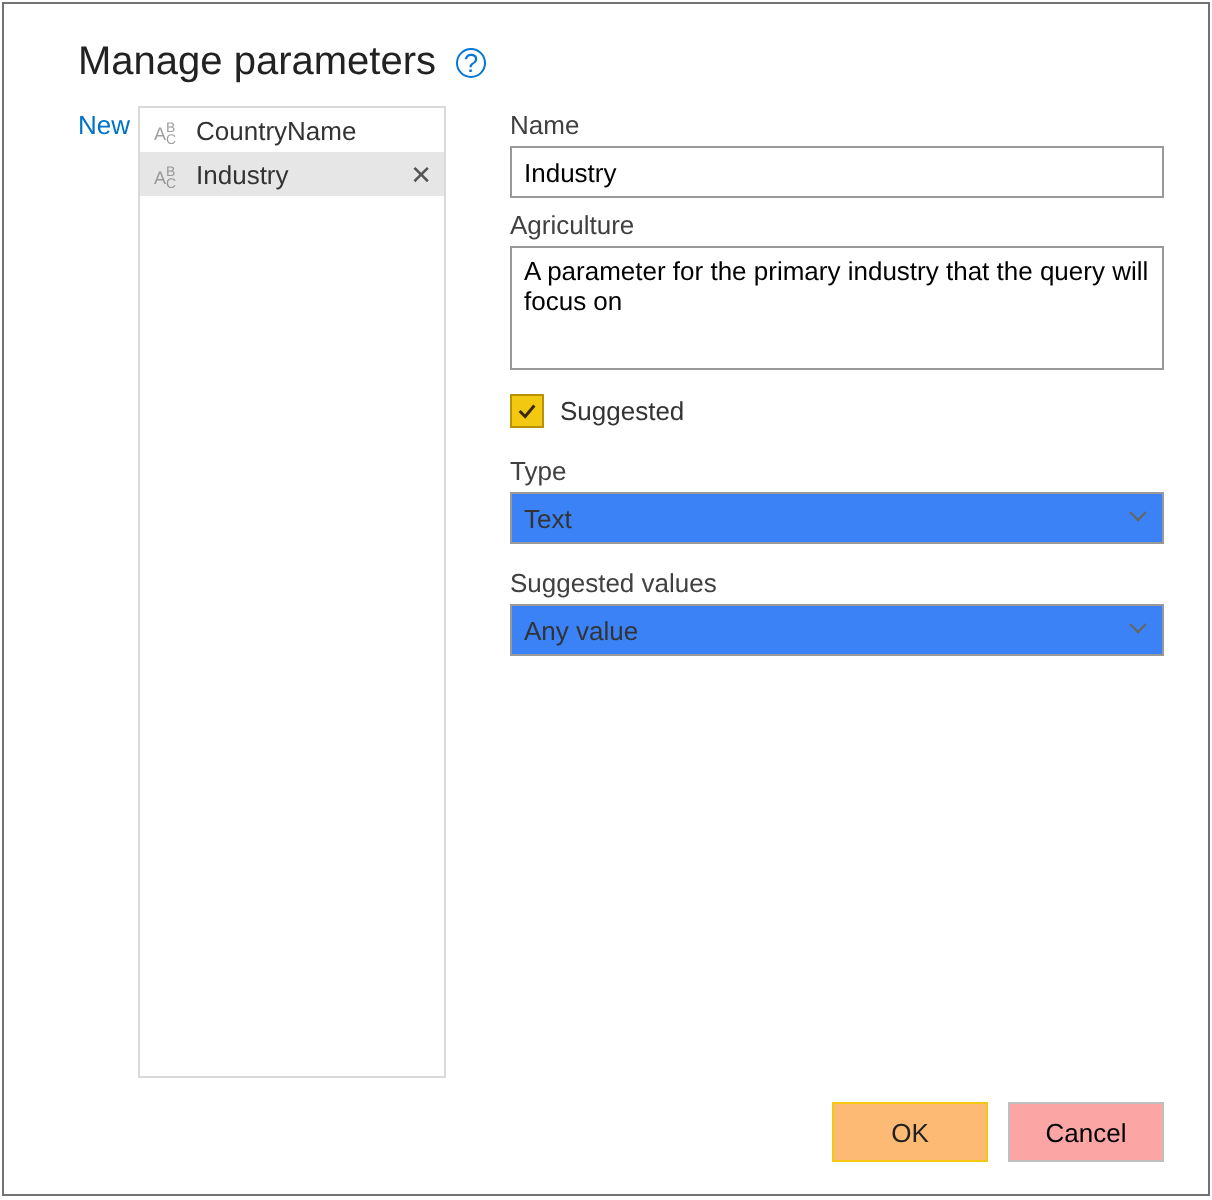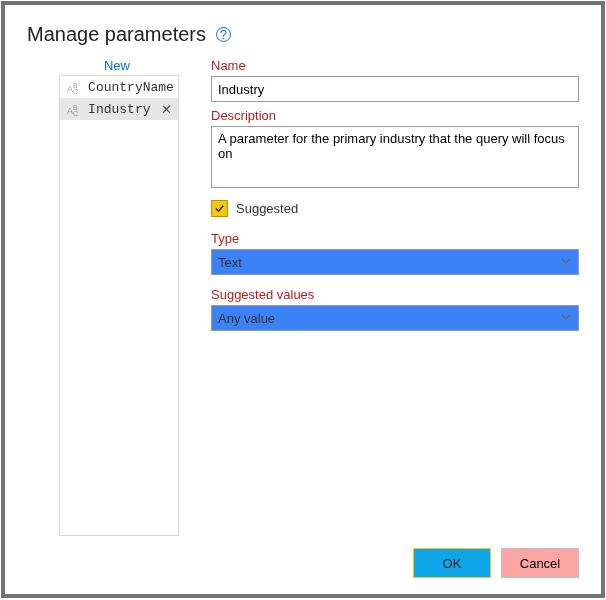--- a/index.html
+++ b/index.html
@@ -7,25 +7,25 @@
   body {
     font-family: "Segoe UI", Arial, sans-serif;
     font-size: 13px;
     color: #333;
     background: #fff;
     width: 606px;
     height: 600px;
     overflow: hidden;
   }
   .dialog {
-    border: 4px solid #737373;
+    border: 1px solid #737373;
     width: 604px;
     height: 597px;
     margin: 1px;
-    padding: 18px 22px 16px 22px;
+    padding: 18px 22px 16px 37px;
     display: flex;
     flex-direction: column;
   }
   .dialog-title {
     font-size: 20px;
     font-weight: 400;
     color: #222;
     margin: 0 0 10px 0;
     display: flex;
     align-items: center;
@@ -43,47 +43,46 @@
     display: inline-block;
   }
   .body {
     display: flex;
     flex: 1;
     min-height: 0;
   }
   .sidebar {
     width: 184px;
     display: flex;
-    flex-direction: column;
-    margin-right: 0;
-    align-items: center;
+    flex-direction: row;
+    margin-right: 32px;
   }
   .side-top { text-align: right; padding: 2px 4px 2px 0; }
   .new-link { color: #0072c6; font-size: 13px; cursor: pointer; }
   .param-list { border: 1px solid #d9d9d9; flex: 1; background: #fff; }
   .param-item {
     height: 22px;
     display: flex;
     align-items: center;
     padding: 0 4px 0 6px;
     font-size: 13px;
     color: #333;
   }
   .param-item.selected { background: #e6e6e6; }
   .type-badge {
     width: 18px; height: 16px; margin-right: 4px;
     display: inline-flex; align-items: center; justify-content: center;
     color: #888;
   }
   .type-badge svg { display: block; opacity: 0.7; }
-  .param-label { flex: 1; font-family: Liberation Mono, monospace; }
+  .param-label { flex: 1; }
   .delete-x { color: #555; font-size: 13px; cursor: pointer; padding: 0 2px; font-family: Arial, sans-serif; }
 
   .form { flex: 1; display: flex; flex-direction: column; padding-top: 0; }
-  .field-label { font-size: 13px; color: #b91c1c; margin-top: 6px; margin-bottom: 3px; }
+  .field-label { font-size: 13px; color: #404040; margin-top: 6px; margin-bottom: 3px; }
   .field-label.first { margin-top: 2px; }
   .text-input {
     width: 100%;
     border: 1px solid #999;
     font-family: inherit;
     font-size: 13px;
     padding: 4px 6px;
     height: 26px;
     background: #fff;
   }
@@ -128,21 +127,21 @@
   .btn {
     min-width: 78px;
     height: 30px;
     font-family: inherit;
     font-size: 13px;
     border: 1px solid #bfbfbf;
     background: #fca5a5;
     cursor: pointer;
   }
   .btn.primary {
-    background: #0ea5e9;
+    background: #fdba74;
     border: 1px solid #f2c811;
     color: #222;
   }
 </style>
 </head>
 <body>
 
 <div class="dialog">
 
   <h1 class="dialog-title">
@@ -182,21 +181,21 @@
         </div>
 
       </div>
     </div>
 
     <div class="form">
 
       <div class="field-label first">Name</div>
       <input class="text-input" type="text" value="Industry" style="">
 
-      <div class="field-label">Description</div>
+      <div class="field-label">Agriculture</div>
       <textarea class="text-area" style="">A parameter for the primary industry that the query will focus on</textarea>
 
       <div class="checkbox-row">
         <span class="chk">
           <svg width="11" height="11" viewBox="0 0 12 12">
               <path d="M2 6 L5 9 L10 3" stroke="#3a2a00" stroke-width="1.6" fill="none"></path>
             </svg>
         </span>
         <span>Suggested</span>
       </div>

